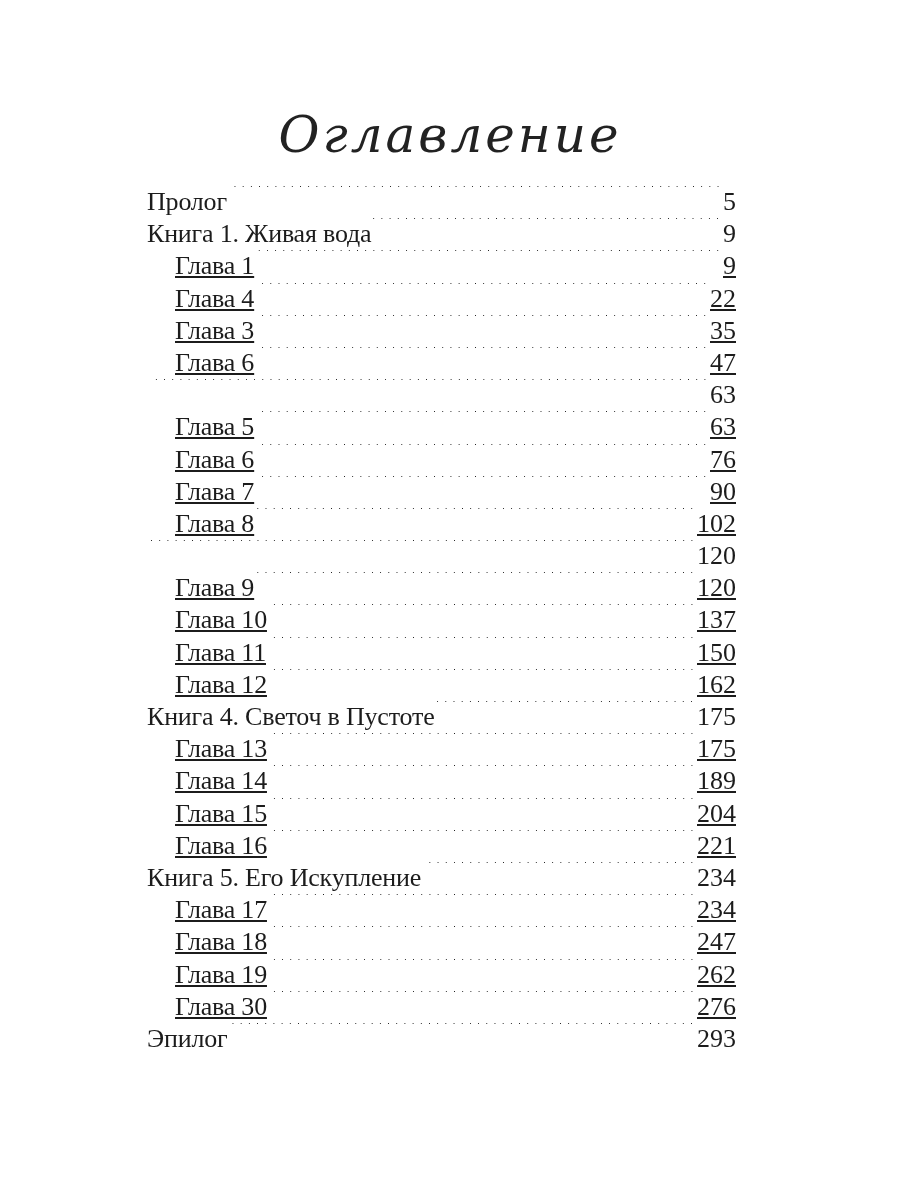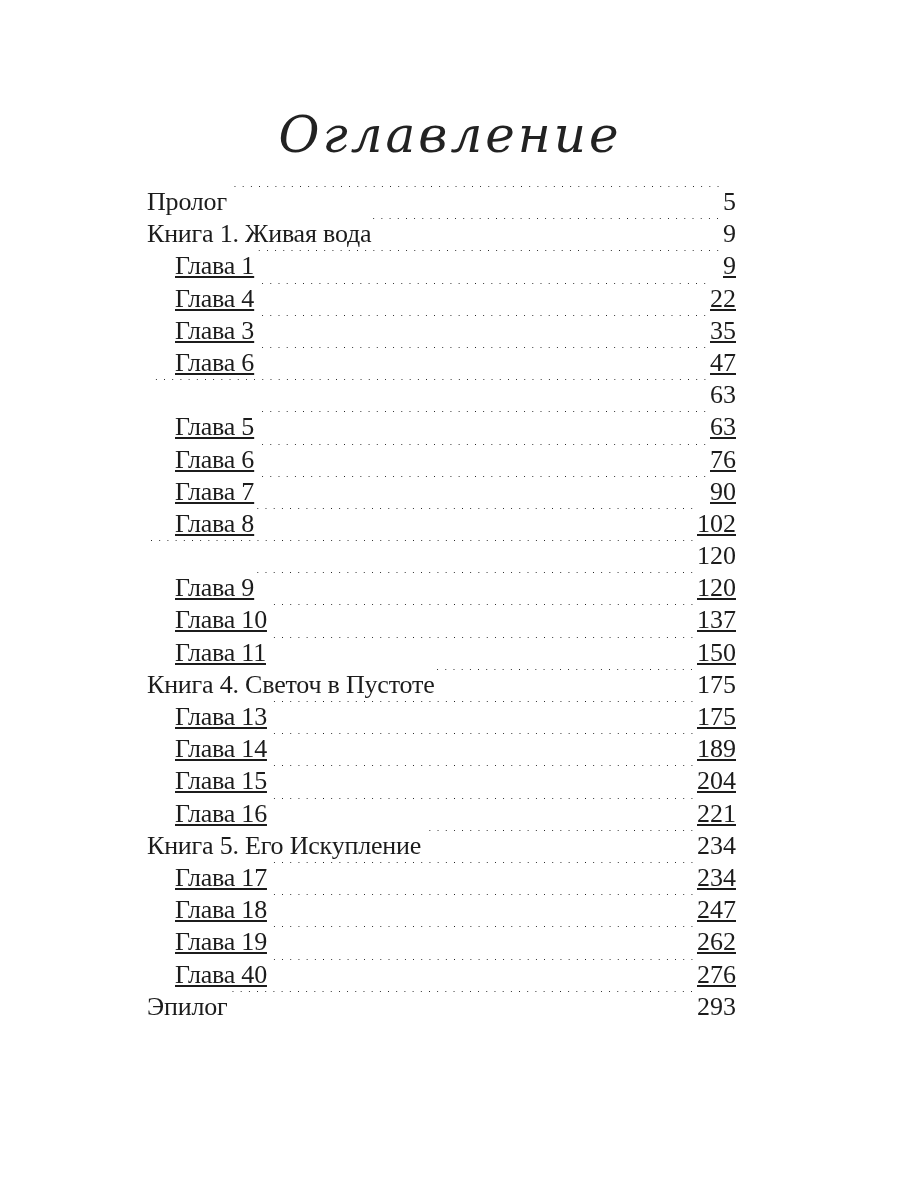--- a/index.html
+++ b/index.html
@@ -150,20 +150,25 @@
     <div class="row sub">
         <span class="label">Глава 10</span>
         <span class="leader"></span>
         <span class="page-num">137</span>
       </div>
     <div class="row sub">
         <span class="label">Глава 11</span>
         <span class="leader"></span>
         <span class="page-num">150</span>
       </div>
+    <div class="row sub">
+        <span class="label">Глава 12</span>
+        <span class="leader"></span>
+        <span class="page-num">162</span>
+      </div>
     <div class="row">
         <span class="label">Книга 4. Светоч в Пустоте</span>
         <span class="leader"></span>
         <span class="page-num">175</span>
       </div>
     <div class="row sub">
         <span class="label">Глава 13</span>
         <span class="leader"></span>
         <span class="page-num">175</span>
       </div>
@@ -196,21 +201,21 @@
         <span class="label">Глава 18</span>
         <span class="leader"></span>
         <span class="page-num">247</span>
       </div>
     <div class="row sub">
         <span class="label">Глава 19</span>
         <span class="leader"></span>
         <span class="page-num">262</span>
       </div>
     <div class="row sub">
-        <span class="label">Глава 40</span>
+        <span class="label">Глава 30</span>
         <span class="leader"></span>
         <span class="page-num">276</span>
       </div>
     <div class="row">
         <span class="label">Эпилог</span>
         <span class="leader"></span>
         <span class="page-num">293</span>
       </div>
   </div>
 </div>

